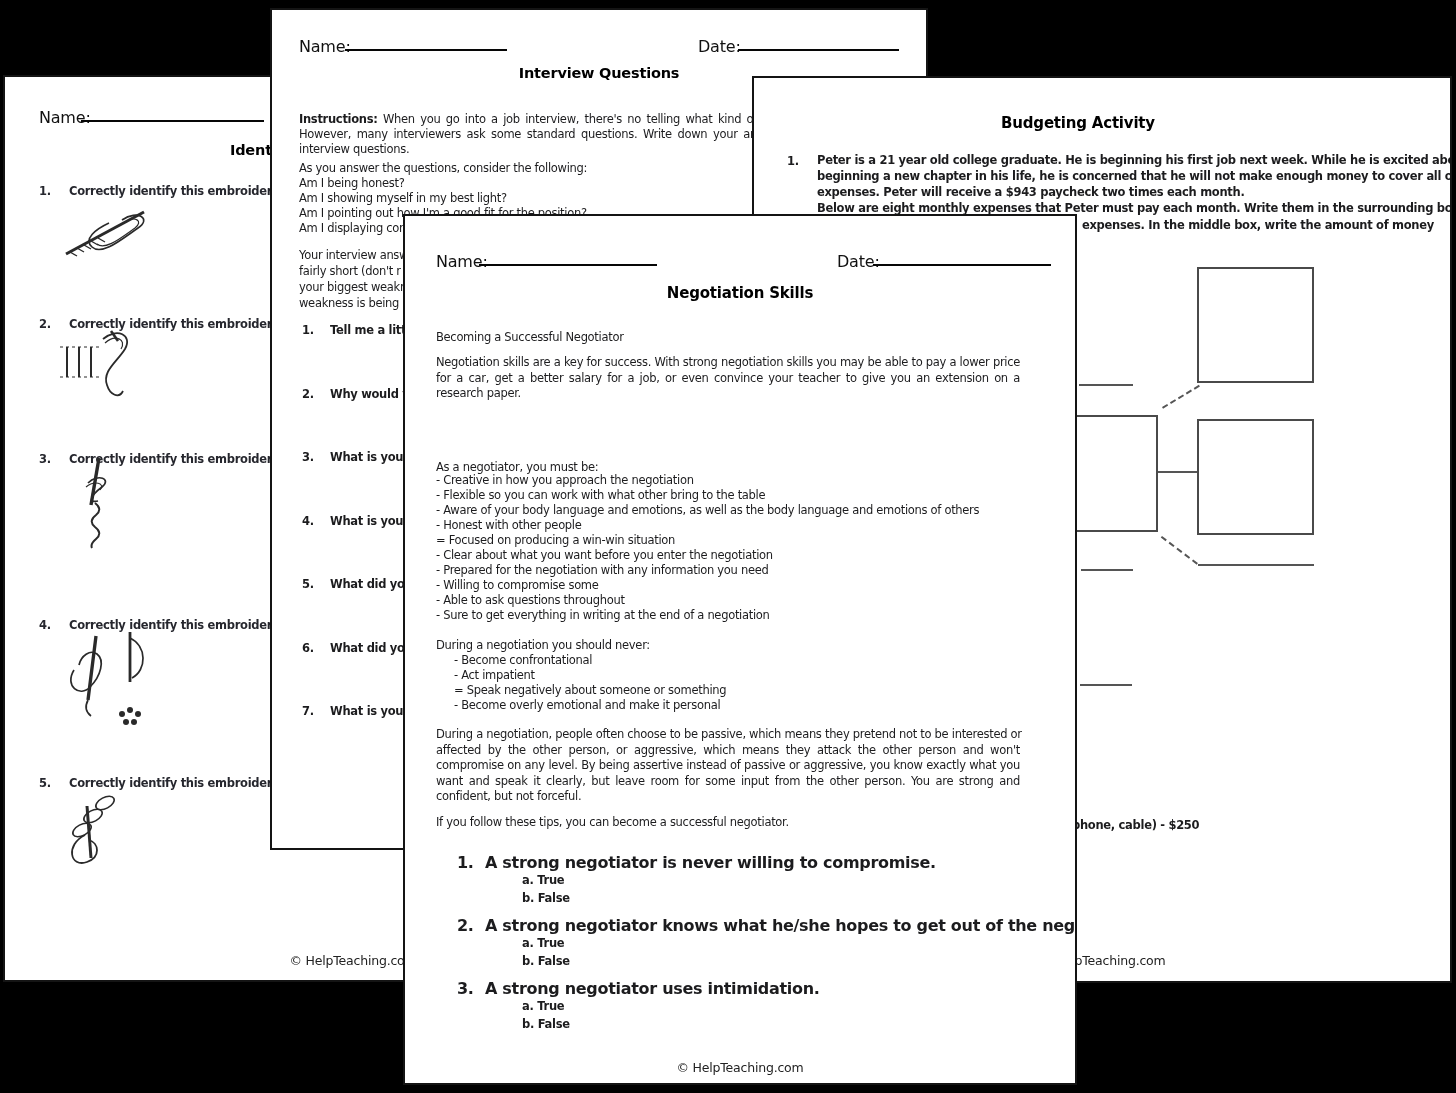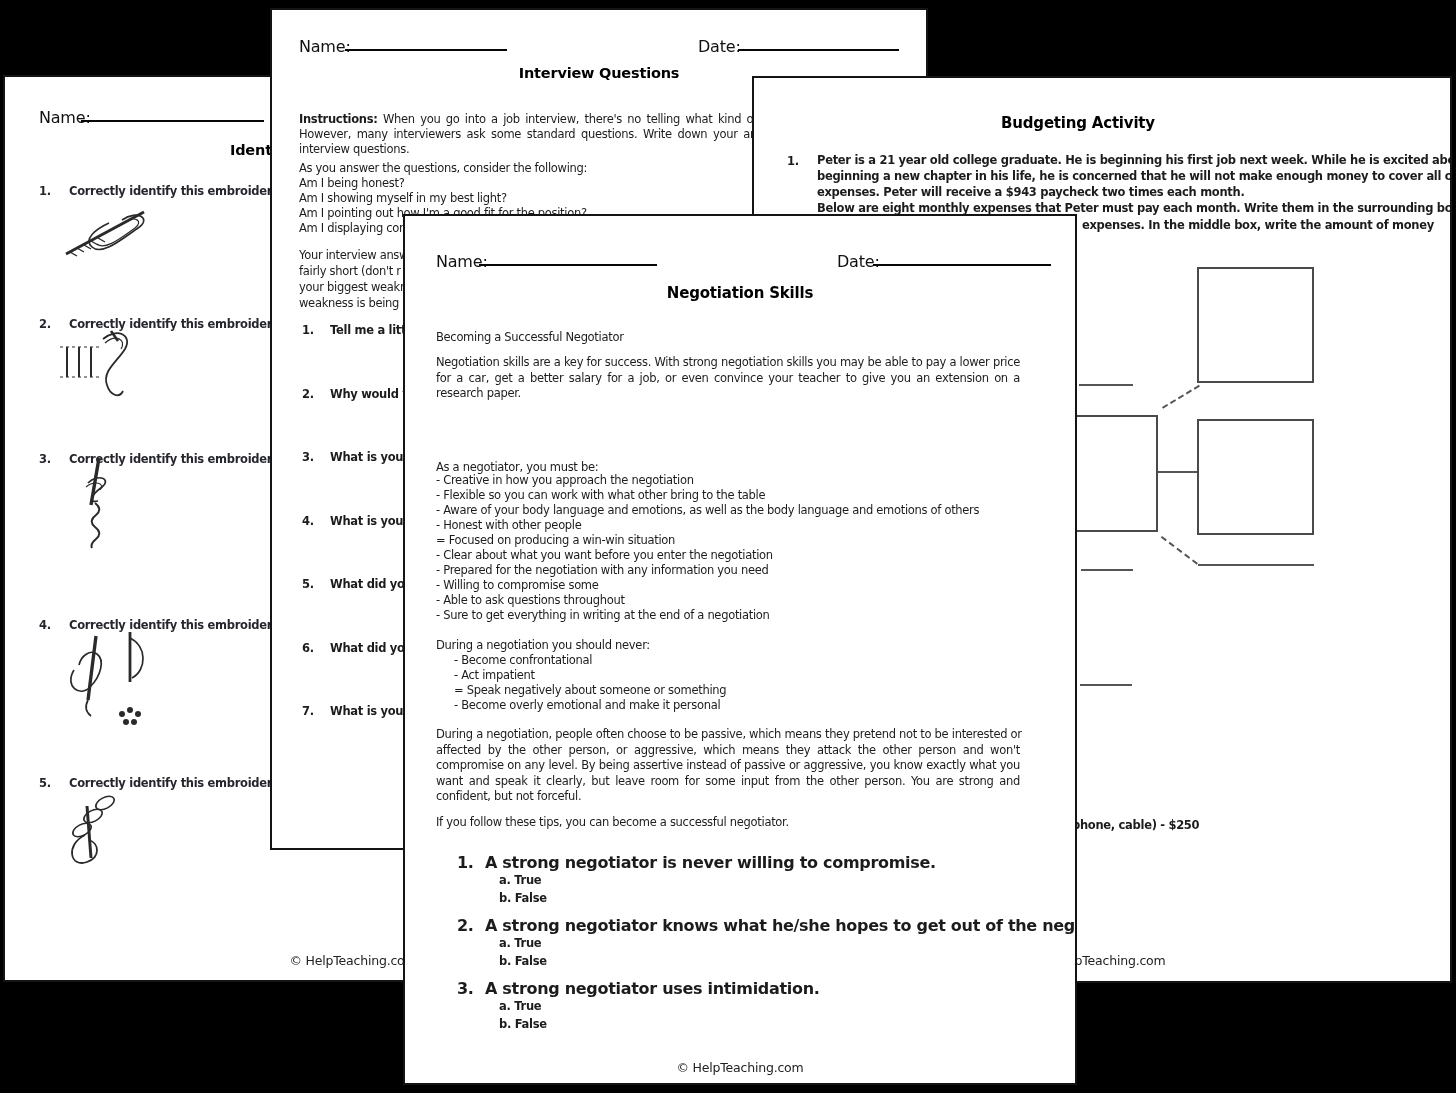--- a/index.html
+++ b/index.html
@@ -24,21 +24,21 @@
   .lbl{position:absolute;font-size:16px;font-weight:normal;color:#111;letter-spacing:-0.2px;white-space:nowrap;}
   .footer{position:absolute;font-size:12.5px;color:#222;letter-spacing:-0.2px;text-align:center;white-space:nowrap;}
 
   
   .iq-item{height:63.5px;font-weight:bold;}
   .iq-num{display:inline-block;width:28px;}
   
   .nq-item{margin-bottom:9px;font-weight:bold;}
   .nq-stem{line-height:19px;font-size:16px;letter-spacing:-0.3px;white-space:nowrap;color:#1c1c1e;}
   .nq-num{display:inline-block;width:28px;}
-  .nq-opt{margin-left:42px;line-height:17.5px;font-size:11.5px;letter-spacing:-0.3px;white-space:nowrap;color:#1c1c1e;}
+  .nq-opt{margin-left:65px;line-height:17.5px;font-size:11.5px;letter-spacing:-0.3px;white-space:nowrap;color:#1c1c1e;}
   
   .emb-num{position:absolute;left:34px;font-size:11.5px;font-weight:bold;color:#26272e;letter-spacing:-0.3px;}
   .emb-txt{position:absolute;left:64px;font-size:11.5px;font-weight:bold;color:#26272e;letter-spacing:-0.3px;white-space:nowrap;}
   .stitch{position:absolute;}
   .stitch path,.stitch ellipse,.stitch line{stroke:#2a2a2a;fill:none;}
   
   .bx{position:absolute;border:2px solid #4a4a4a;box-sizing:border-box;background:#fff;}
   .seg{position:absolute;height:0;border-top:2px solid #555;}
   .seg.dash{border-top-style:dashed;transform-origin:0 0;}
   .bq{font-weight:bold;}

